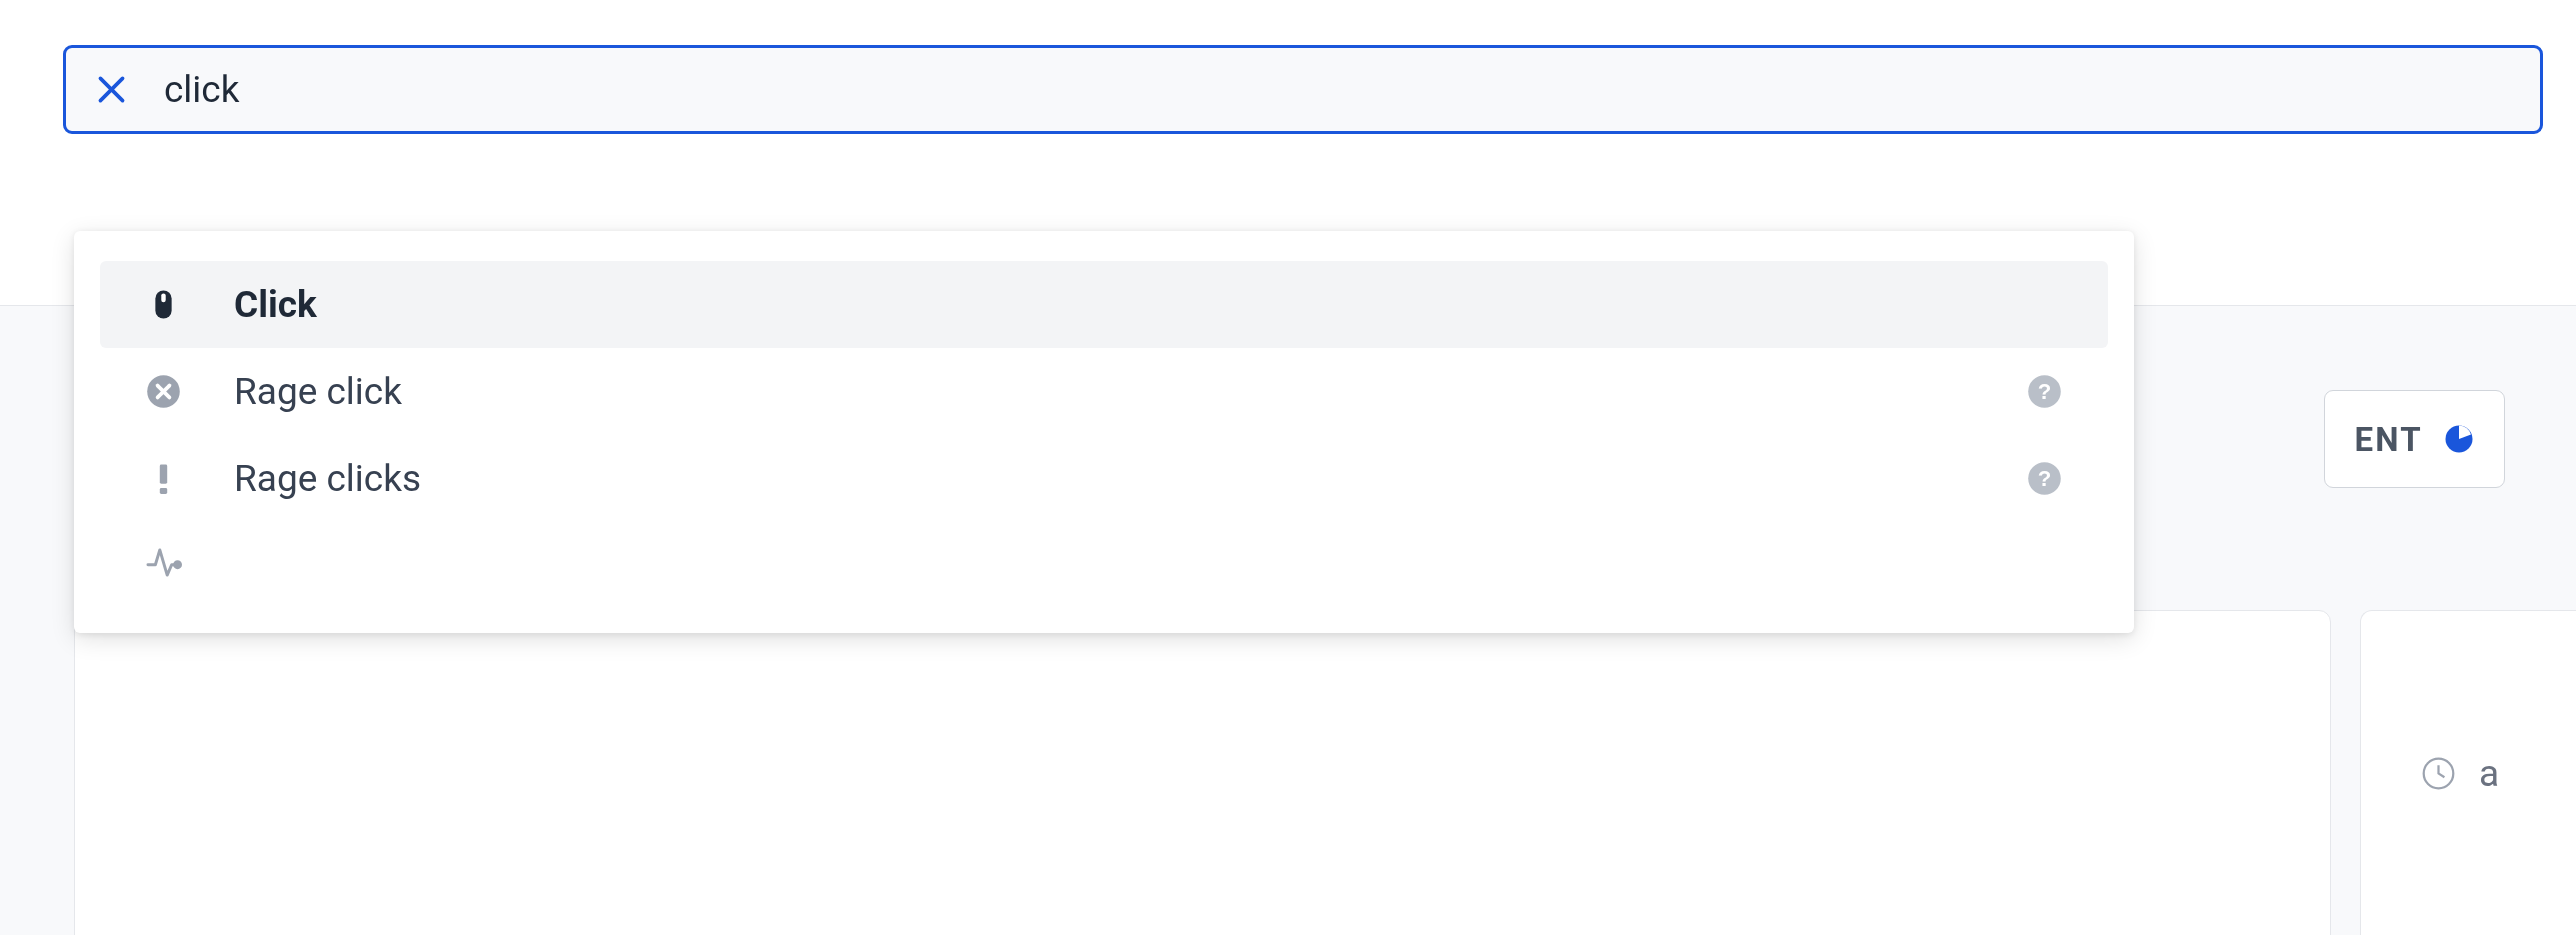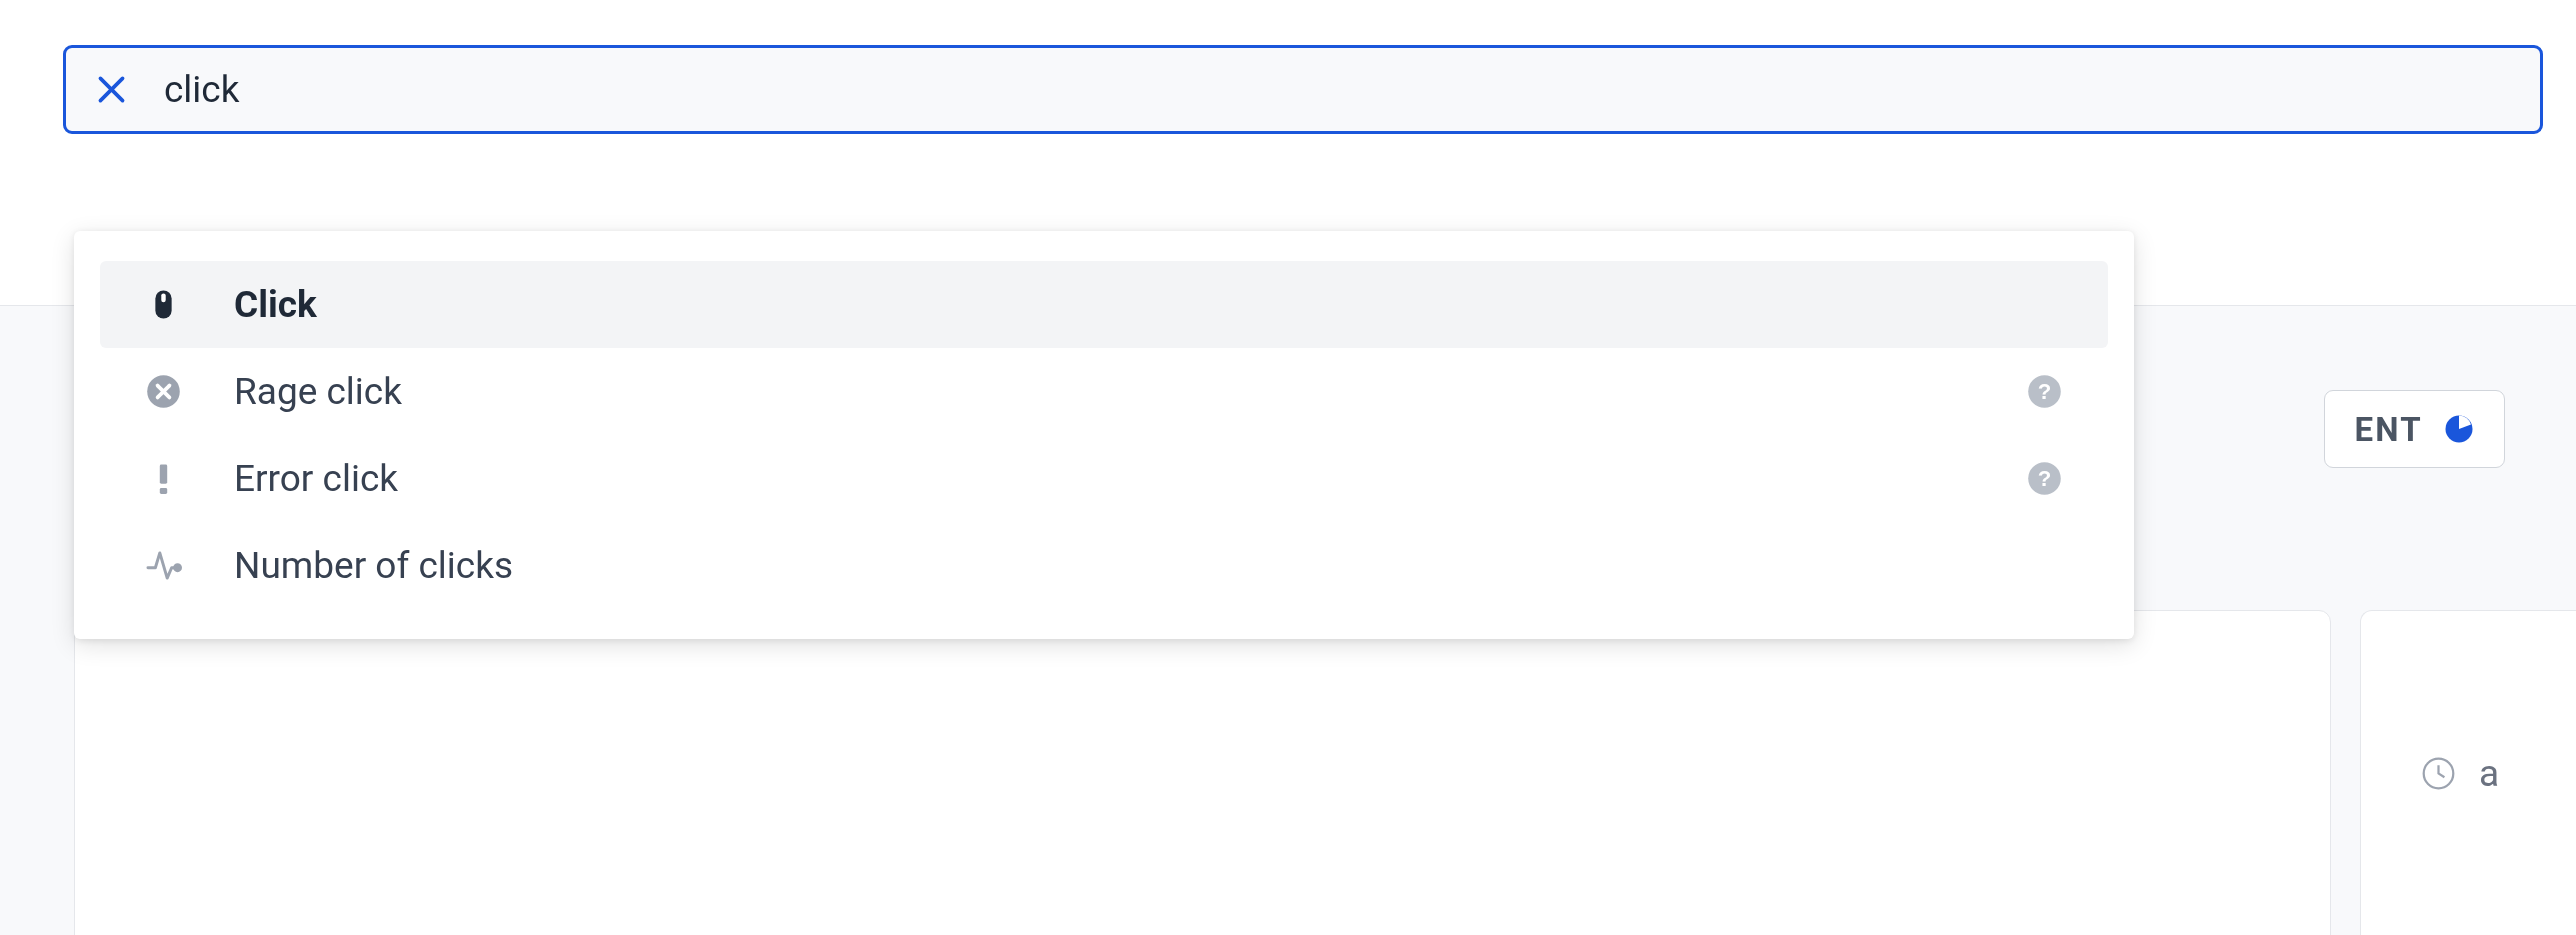--- a/index.html
+++ b/index.html
@@ -117,21 +117,21 @@
       right: 0;
       bottom: 0;
       background: #f8f9fb;
       border-top: 1.5px solid #e5e7eb;
       z-index: 1;
     }
     .badge {
       position: absolute;
       top: 390px;
       right: 71px;
-      height: 78px;
+      height: 98px;
       padding: 18px 30px;
       border: 1.5px solid #d1d5db;
       border-radius: 9px;
       background: #ffffff;
       display: flex;
       align-items: center;
       gap: 21px;
       z-index: 50;
     }
     .badge-text {
@@ -247,32 +247,31 @@
     </span>
   </div>
 
   <div class="dropdown-item">
     <span class="item-icon">
       <svg viewBox="0 0 50 50" fill="#9ca3af">
         <rect x="20" y="6" width="10" height="26" rx="2"></rect>
         <rect x="20" y="38" width="10" height="8" rx="2"></rect>
       </svg>
     </span>
-    <span class="item-label">Error click</span>
+    <span class="item-label">Rage clicks</span>
     <span class="help-icon">
       <svg viewBox="0 0 50 50">
         <circle cx="25" cy="25" r="22" fill="#b9bfc8"></circle>
         <text x="25" y="35" font-size="30" font-weight="700" fill="#ffffff" text-anchor="middle" font-family="Arial">?</text>
       </svg>
     </span>
   </div>
 
   <div class="dropdown-item">
     <span class="item-icon">
       <svg viewBox="0 0 50 50" fill="none" stroke="#9ca3af" stroke-width="4" stroke-linecap="round" stroke-linejoin="round">
         <path d="M 4 28 L 14 28 L 20 8 L 30 42 L 36 28 L 42 28"></path>
         <circle cx="44" cy="28" r="4" fill="#9ca3af"></circle>
       </svg>
     </span>
-    <span class="item-label">Number of clicks</span>
   </div>
 </div>
 
 
 </body></html>

